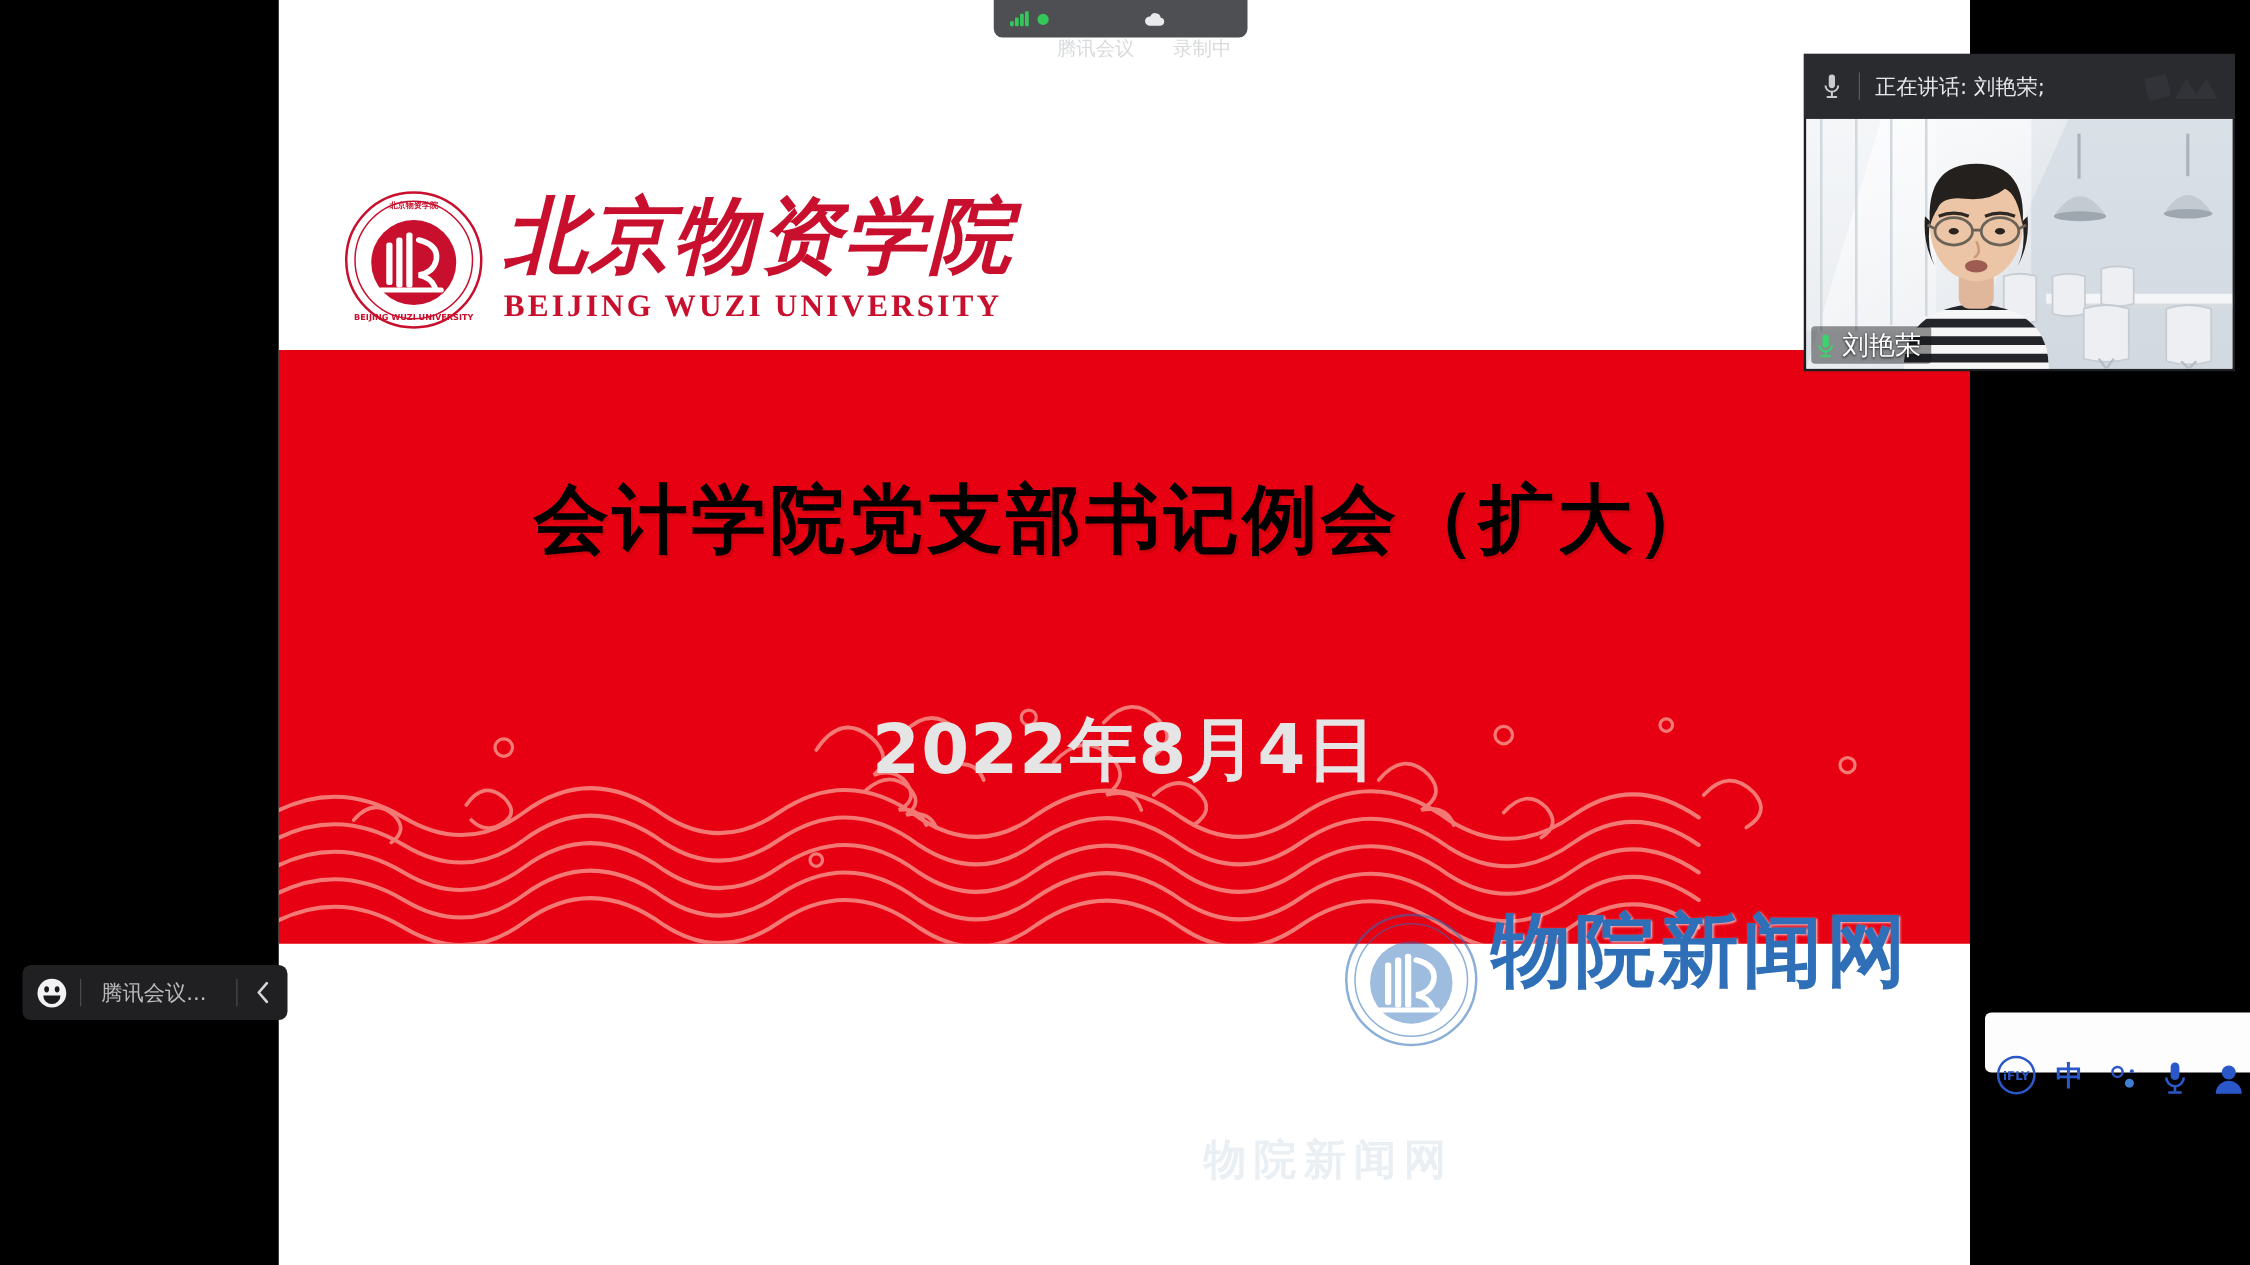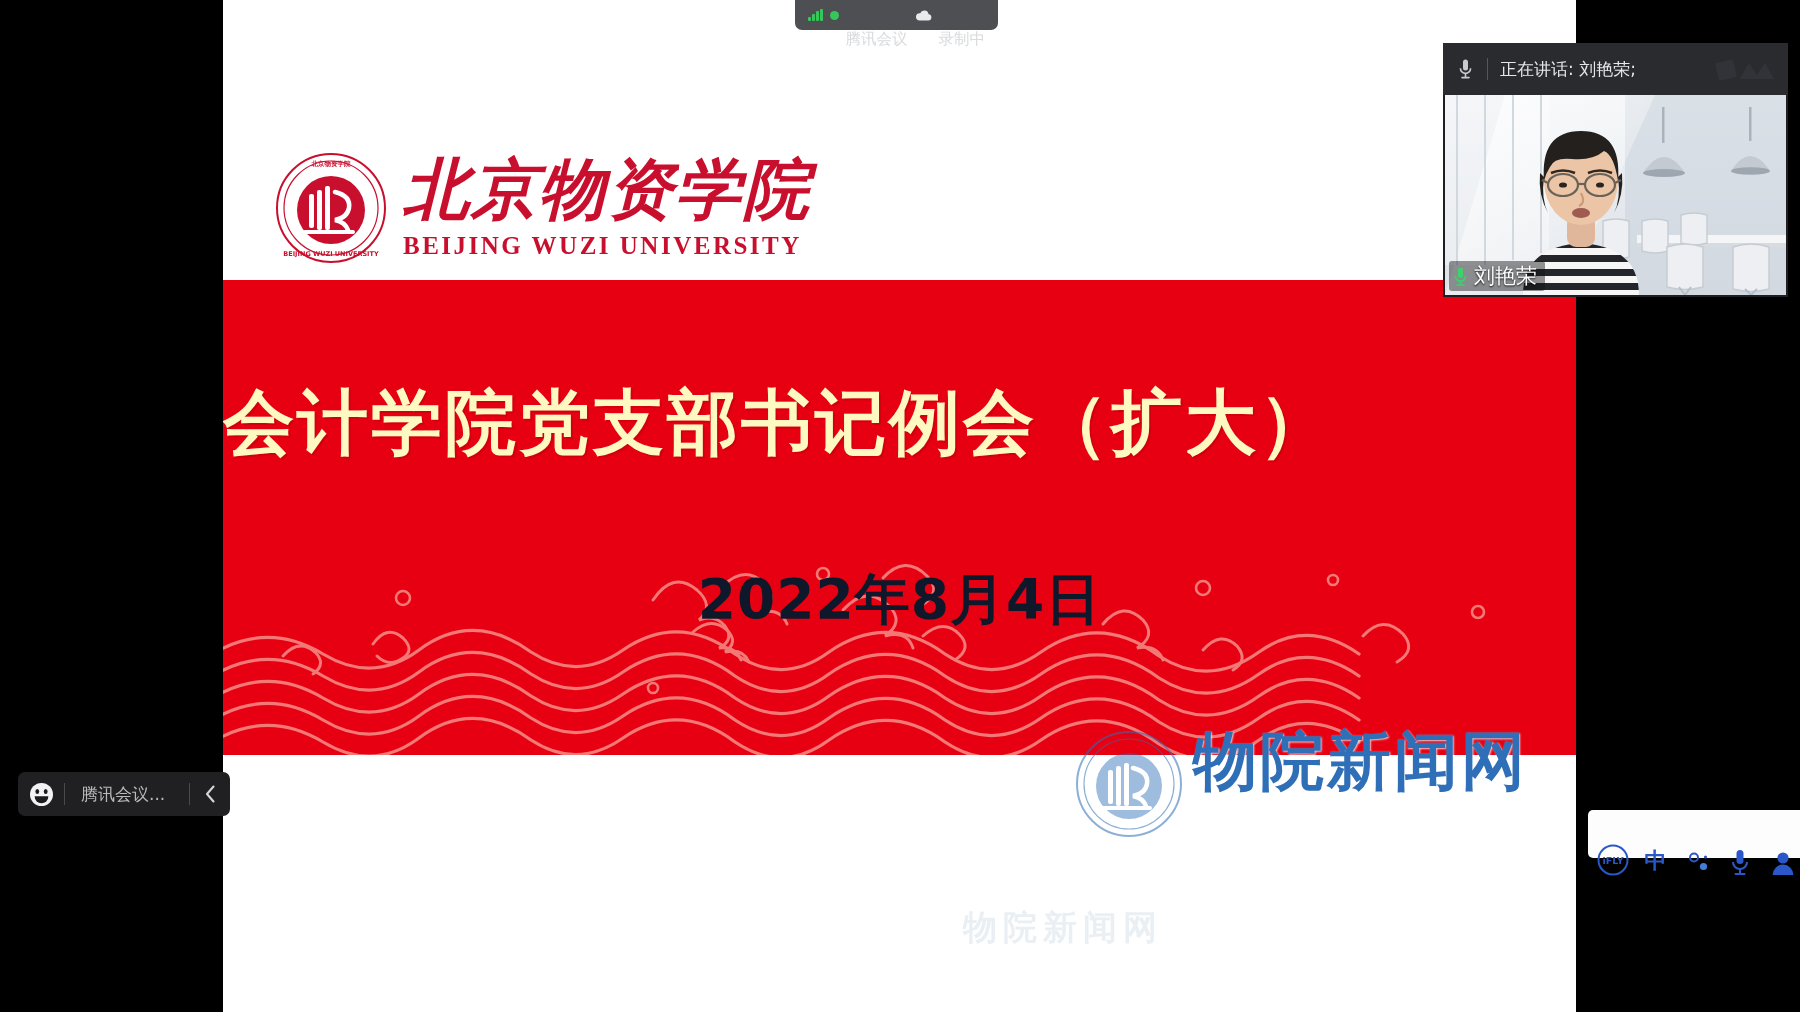--- a/index.html
+++ b/index.html
@@ -29,28 +29,28 @@
     font-weight:bold;color:#C8102E;font-size:25px;letter-spacing:2.5px;
     white-space:nowrap;margin-top:2px;
   }
 
   
   #banner{
     position:absolute;left:0;top:280px;width:1353px;height:475px;
     background:#E60012;overflow:hidden;
   }
   #banner-title{
-    position:absolute;left:0;top:96px;width:100%;
-    color:#fef9c3;font-size:71px;font-weight:bold;letter-spacing:3px;
+    position:absolute;left:0;top:96px;width:100%;text-align:center;
+    color:#000000;font-size:60px;font-weight:bold;letter-spacing:3px;
     font-family:"DejaVu Sans","Liberation Sans",sans-serif;
     text-shadow:2px 2px 0 rgba(150,0,0,.25);white-space:nowrap;
   }
   #banner-date{
     position:absolute;left:0;top:283px;width:100%;text-align:center;
-    color:#0f172a;font-size:55px;font-weight:bold;letter-spacing:1px;
+    color:#e5e5e5;font-size:55px;font-weight:bold;letter-spacing:1px;
     font-family:"DejaVu Sans","Liberation Sans",sans-serif;white-space:nowrap;
   }
   #waves{position:absolute;left:0;bottom:0;width:1353px;height:215px;opacity:.62;}
 
   
   #watermark{position:absolute;left:852px;top:726px;width:480px;height:120px;}
   #wm-seal{position:absolute;left:0;top:4px;width:108px;height:108px;opacity:.55;}
   #wm-text{position:absolute;left:118px;top:0;}
   .wm-cn{
     font-family:"DejaVu Sans","Liberation Sans",sans-serif;font-weight:bold;

